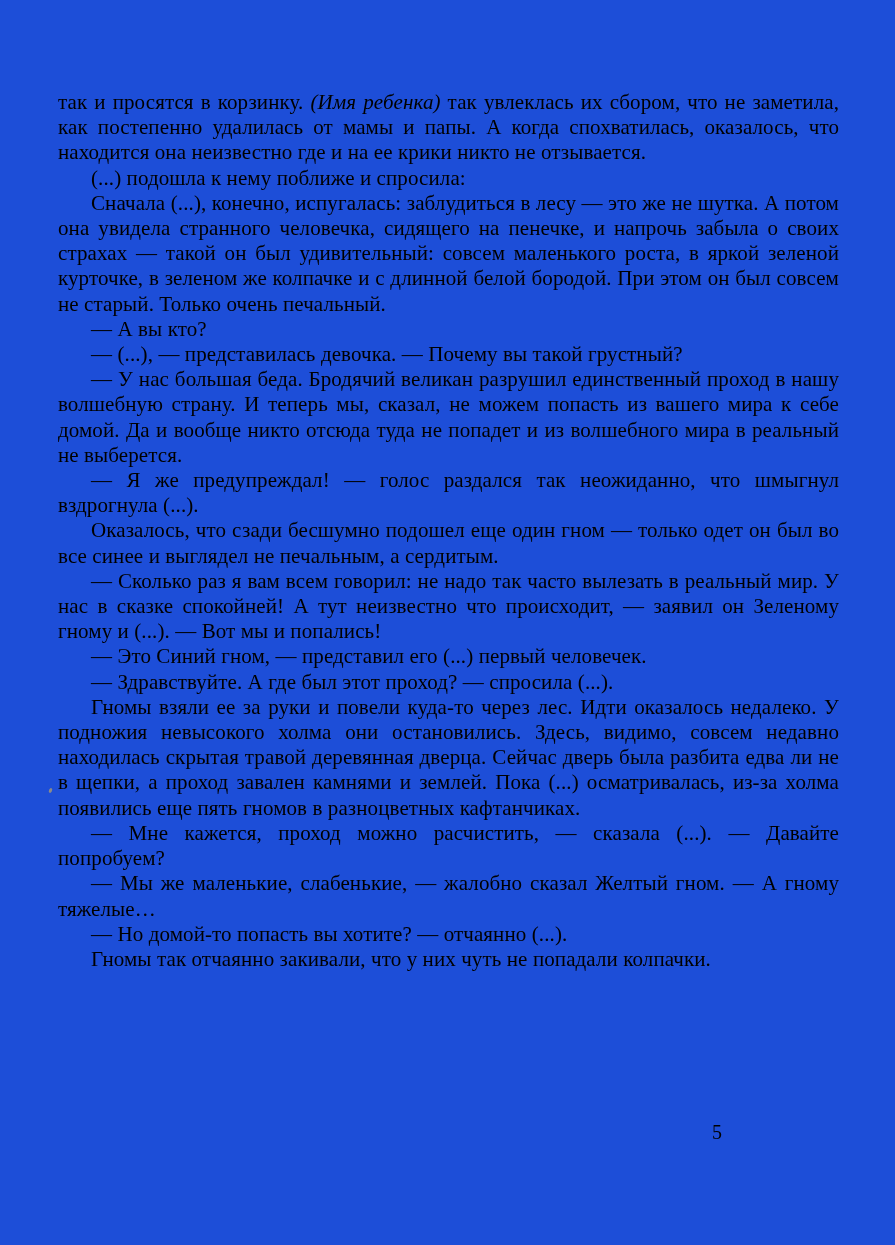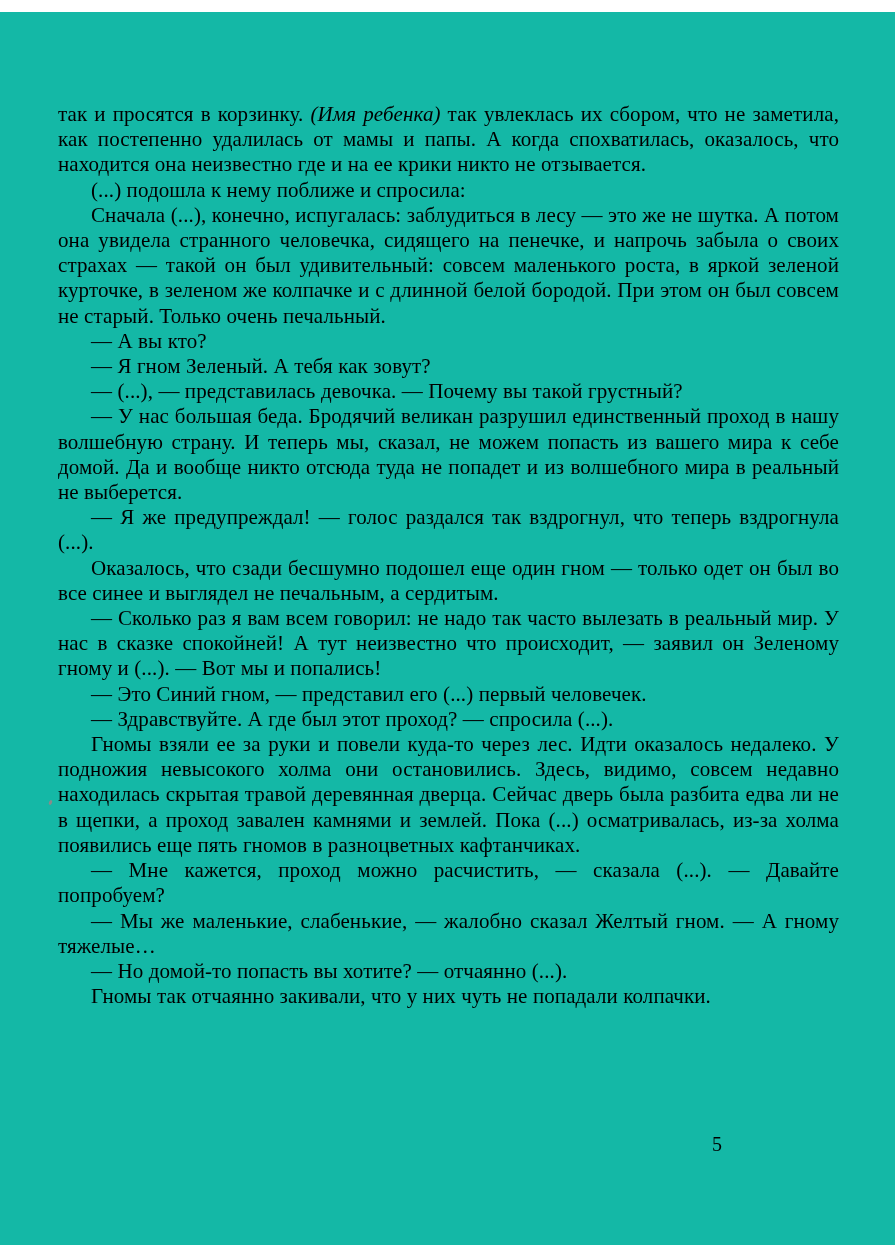--- a/index.html
+++ b/index.html
@@ -11,22 +11,21 @@
     width: 895px;
     height: 1245px;
     position: relative;
     overflow: hidden;
     font-family: "Liberation Serif", serif;
     color: #000000;
   }
   .scan-page {
     position: absolute;
     inset: 0;
-    background: #14b8a6;
-    margin-top: 12px;
+    background: #1d4ed8;
   }
   .text-block {
     position: absolute;
     left: 58px;
     top: 90px;
     width: 781px;
     font-size: 21px;
     line-height: 25.2px;
     text-align: justify;
     letter-spacing: 0.1px;
@@ -67,24 +66,23 @@
 
   <div class="scan-speck"></div>
 
   <div class="text-block">
 
     <p class="no-indent"><span>так и просятся в корзинку. </span><span class="italic">(Имя ребенка)</span><span> так увлеклась их сбором, что не заметила, как постепенно удалилась от мамы и папы. А когда спохватилась, оказалось, что находится она неизвестно где и на ее крики никто не отзывается.</span></p>
 
     <p>(...) подошла к нему поближе и спросила:</p>
     <p>Сначала (...), конечно, испугалась: заблудиться в лесу — это же не шутка. А потом она увидела странного человечка, сидящего на пенечке, и напрочь забыла о своих страхах — такой он был удивительный: совсем маленького роста, в яркой зеленой курточке, в зеленом же колпачке и с длинной белой бородой. При этом он был совсем не старый. Только очень печальный.</p>
     <p>— А вы кто?</p>
-    <p>— Я гном Зеленый. А тебя как зовут?</p>
     <p>— (...), — представилась девочка. — Почему вы такой грустный?</p>
     <p>— У нас большая беда. Бродячий великан разрушил единственный проход в нашу волшебную страну. И теперь мы, сказал, не можем попасть из вашего мира к себе домой. Да и вообще никто отсюда туда не попадет и из волшебного мира в реальный не выберется.</p>
-    <p>— Я же предупреждал! — голос раздался так вздрогнул, что теперь вздрогнула (...).</p>
+    <p>— Я же предупреждал! — голос раздался так неожиданно, что шмыгнул вздрогнула (...).</p>
     <p>Оказалось, что сзади бесшумно подошел еще один гном — только одет он был во все синее и выглядел не печальным, а сердитым.</p>
     <p>— Сколько раз я вам всем говорил: не надо так часто вылезать в реальный мир. У нас в сказке спокойней! А тут неизвестно что происходит, — заявил он Зеленому гному и (...). — Вот мы и попались!</p>
     <p>— Это Синий гном, — представил его (...) первый человечек.</p>
     <p>— Здравствуйте. А где был этот проход? — спросила (...).</p>
     <p>Гномы взяли ее за руки и повели куда-то через лес. Идти оказалось недалеко. У подножия невысокого холма они остановились. Здесь, видимо, совсем недавно находилась скрытая травой деревянная дверца. Сейчас дверь была разбита едва ли не в щепки, а проход завален камнями и землей. Пока (...) осматривалась, из-за холма появились еще пять гномов в разноцветных кафтанчиках.</p>
     <p>— Мне кажется, проход можно расчистить, — сказала (...). — Давайте попробуем?</p>
     <p>— Мы же маленькие, слабенькие, — жалобно сказал Желтый гном. — А гному тяжелые…</p>
     <p>— Но домой-то попасть вы хотите? — отчаянно (...).</p>
     <p>Гномы так отчаянно закивали, что у них чуть не попадали колпачки.</p>
 

